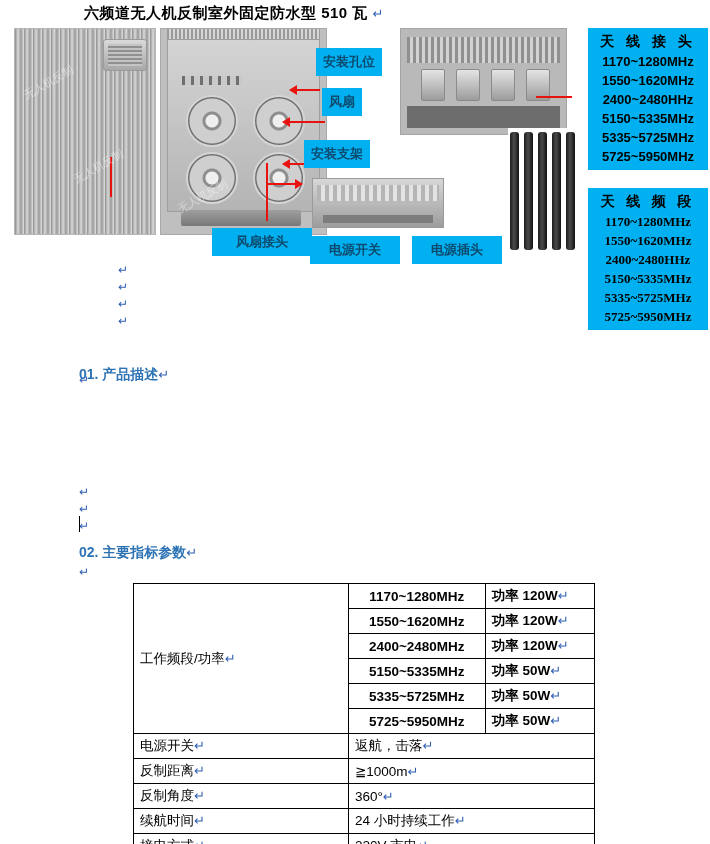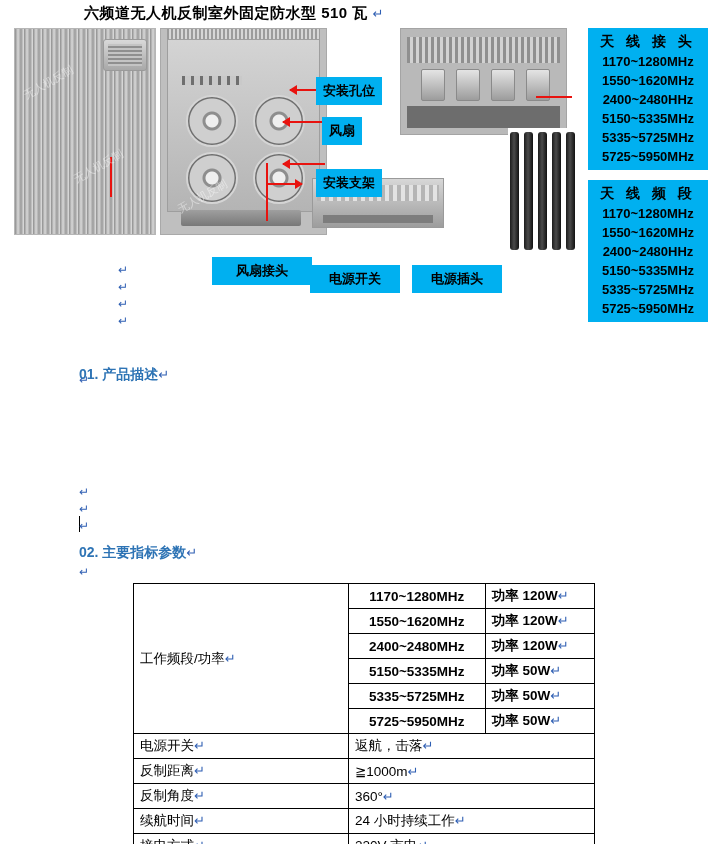--- a/index.html
+++ b/index.html
@@ -170,27 +170,26 @@
   #photo-antennas .ant.a1{left: 2px;}
   #photo-antennas .ant.a2{left: 16px;}
   #photo-antennas .ant.a3{left: 30px;}
   #photo-antennas .ant.a4{left: 44px;}
   #photo-antennas .ant.a5{left: 58px;}
 
   
   .callout {
     position: absolute;
     background: #00b0f0;
-    color: #000000;
+    color: #0c4a6e;
     font-size: 13px;
     font-weight: bold;
     text-align: center;
     padding: 5px 7px;
     white-space: nowrap;
-    margin-top: 29px;
   }
 
   
   .arrow {
     position: absolute;
     background: #e8130f;
     height: 2px;
   }
   .arrow:after {
     content: "";
@@ -330,36 +329,36 @@
 
   <div class="arrow left" style="left:290px; top:89px; width:30px;"></div>
   <div class="arrow left" style="left:283px; top:121px; width:42px;"></div>
   <div class="arrow left" style="left:283px; top:163px; width:42px;"></div>
   <div class="vline" style="left:266px; top:163px; height:58px;"></div>
   <div class="arrow" style="left:266px; top:183px; width:36px;"></div>
   <div class="vline" style="left:536px; top:96px; height:2px; width:36px;"></div>
 
   <div class="callout" style="left:316px; top:48px;">安装孔位</div>
   <div class="callout" style="left:322px; top:88px;">风扇</div>
-  <div class="callout" style="left:316px; top:140px;text-align:center;">安装支架</div>
+  <div class="callout" style="left:304px; top:140px;text-align:center;">安装支架</div>
   <div class="callout" style="left:212px; top:228px; width:86px;">风扇接头</div>
   <div class="callout" style="left:310px; top:236px; width:76px;">电源开关</div>
   <div class="callout" style="left:412px; top:236px; width:76px;">电源插头</div>
 
   <div class="specbox" id="specbox-1" style="left:588px; top:28px; width:108px;text-align:center;">
     <div class="hd">天 线 接 头</div>
     <div>1170~1280MHz</div>
     <div>1550~1620MHz</div>
     <div>2400~2480HHz</div>
     <div>5150~5335MHz</div>
     <div>5335~5725MHz</div>
     <div>5725~5950MHz</div>
   </div>
 
-  <div class="specbox" id="specbox-2" style="left:588px; top:180px; width:108px;">
+  <div class="specbox" id="specbox-2" style="left:588px; top:188px; width:108px;font-family:Liberation Serif, serif;">
     <div class="hd">天 线 频 段</div>
     <div>1170~1280MHz</div>
     <div>1550~1620MHz</div>
     <div>2400~2480HHz</div>
     <div>5150~5335MHz</div>
     <div>5335~5725MHz</div>
     <div>5725~5950MHz</div>
   </div>
 
   <div class="marks" style="left:118px; top:262px;">

